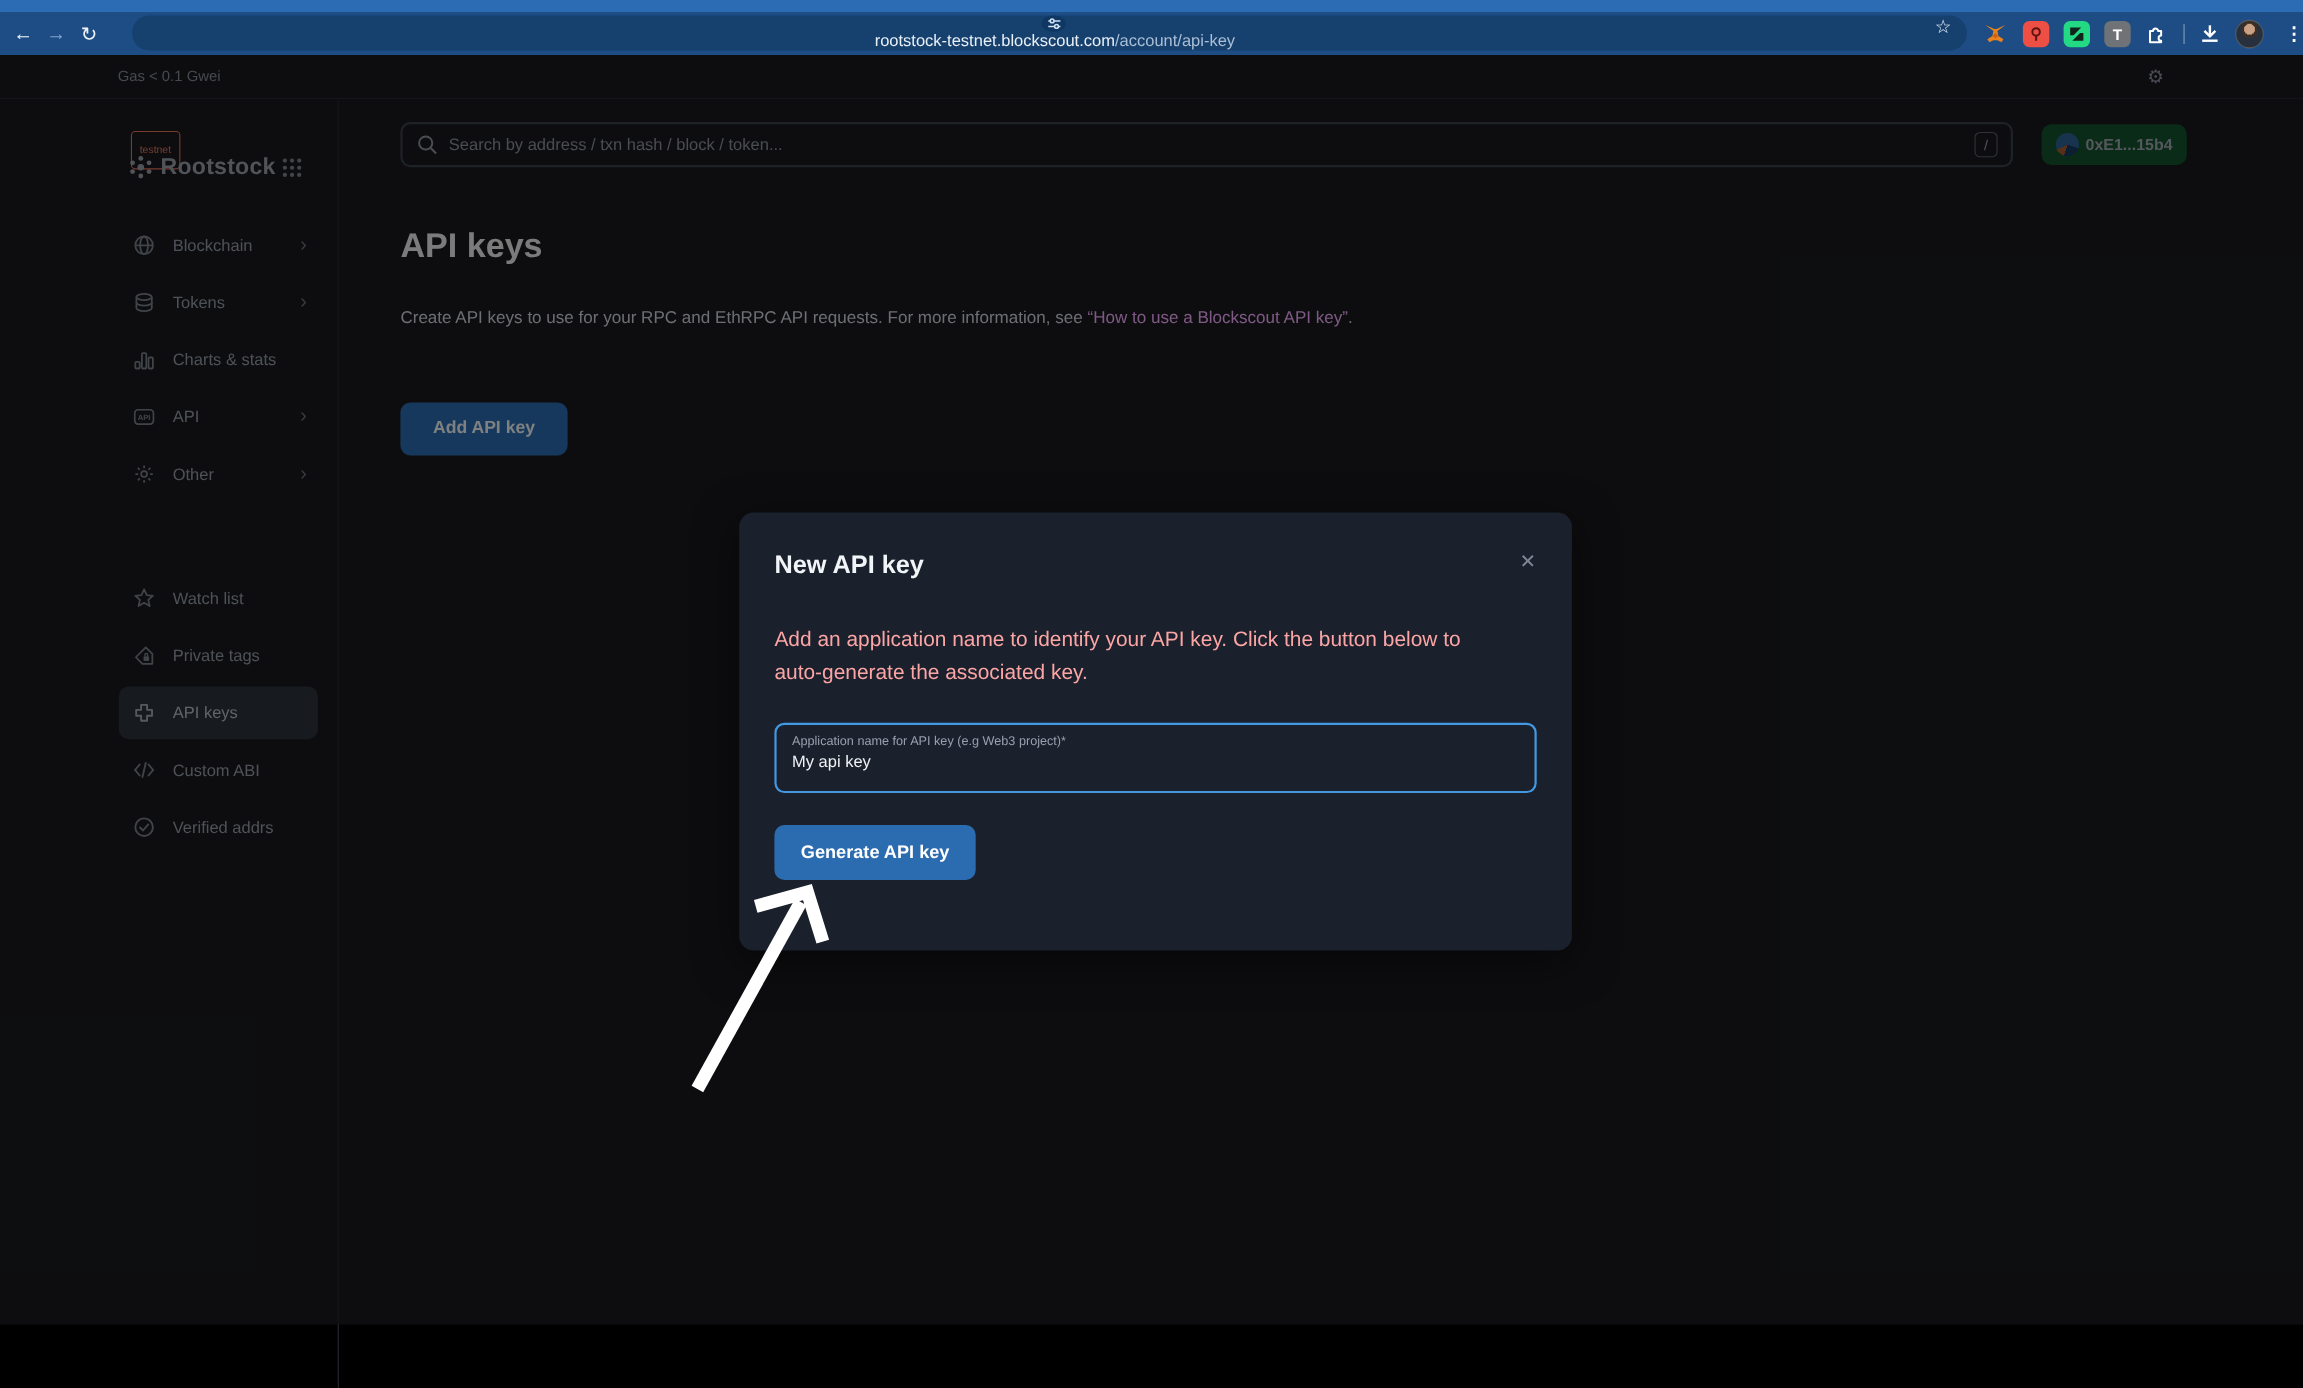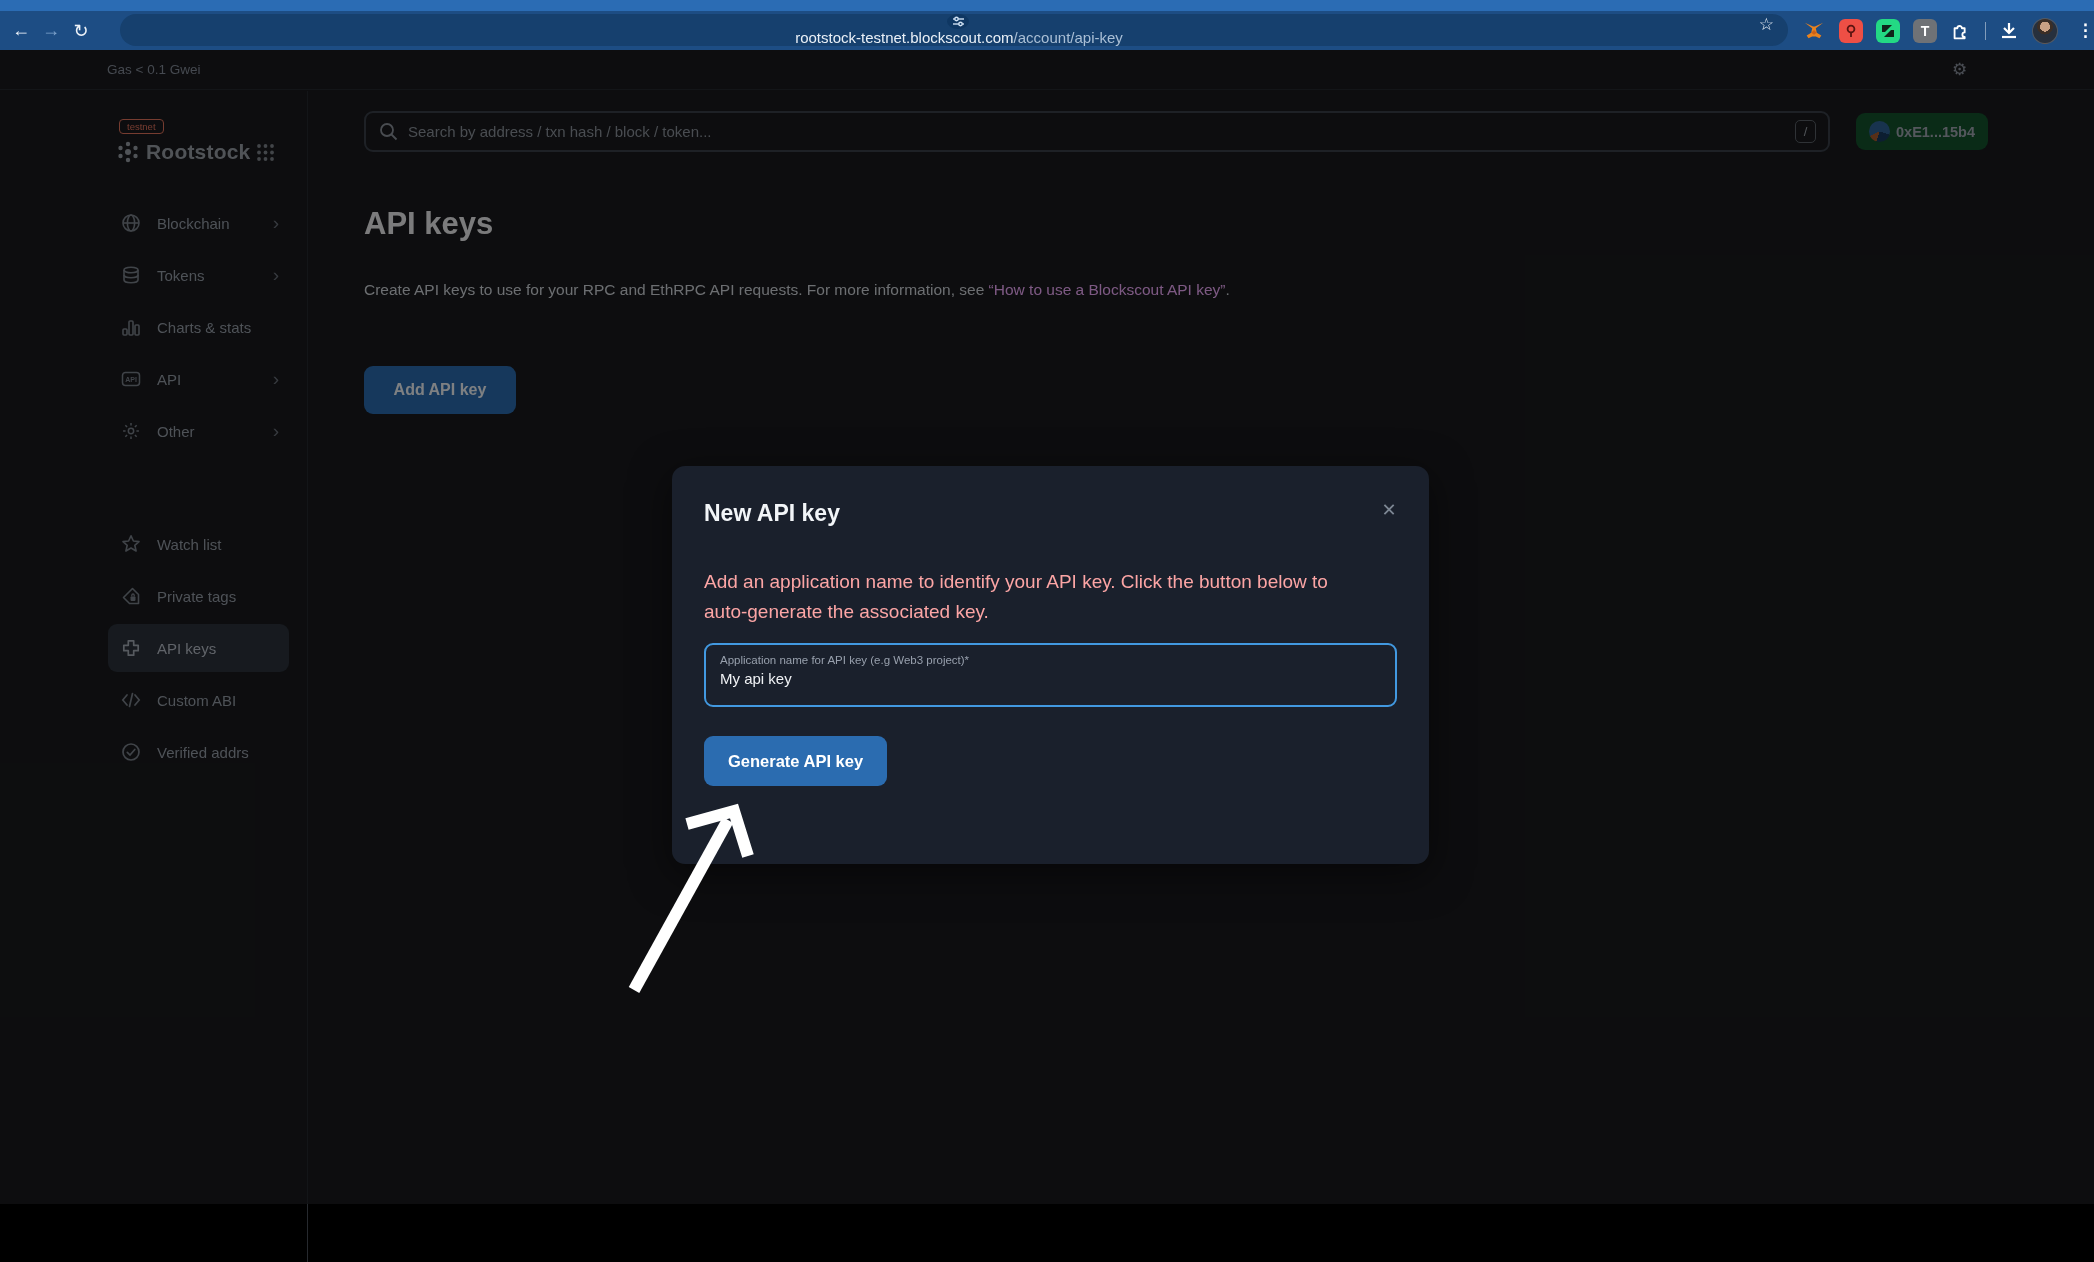--- a/index.html
+++ b/index.html
@@ -34,21 +34,21 @@
 
   
   .page { position:absolute; top:50px; left:0; width:2094px; height:1154px; background:#191a1d; }
   .dim { position:absolute; inset:0; background:rgba(0,0,0,0.48); z-index:10; }
 
   .topstrip { position:absolute; top:0; left:0; width:100%; height:40px; border-bottom:1px solid #26292e; }
   .gas { position:absolute; left:107px; top:0; line-height:40px; font-size:13.5px; color:#858c99; }
   .top-gear { position:absolute; left:1952px; top:0; line-height:40px; font-size:17px; color:#8c93a0; }
 
   .sidebar { position:absolute; top:41px; left:0; width:308px; height:1171px; border-right:1px solid #26292e; }
-  .testnet-badge { position:absolute; left:119px; top:28px; padding:1px 7px; border:1px solid #e2735d;
+  .testnet-badge { position:absolute; left:119px; top:28px; padding:11px 7px; border:1px solid #e2735d;
                    border-radius:4px; color:#e2735d; font-size:9.5px; }
   .logo-row { position:absolute; left:117px; top:49px; display:flex; align-items:center; }
   .logo-mark { color:#9aa0a8; display:flex; }
   .logo-text { margin-left:7px; font-size:21px; font-weight:700; color:#9aa0a8; letter-spacing:.2px; }
   .grid-icon { position:absolute; left:256px; top:52px; color:#7f858c; display:flex; }
 
   .nav { position:absolute; left:108px; top:108px; width:181px; }
   .nav-item { height:48px; margin-bottom:4px; border-radius:9px; display:flex; align-items:center;
               padding:0 10px 0 13px; color:#969da8; }
   .nav-item.active { background:#2c323c; color:#b9bfc9; }
@@ -80,21 +80,21 @@
              background:#2b6cb0; color:#f2f6fa; font-size:16px; font-weight:700;
              font-family:"Liberation Sans",sans-serif; }
 
   
   .modal { position:absolute; left:672px; top:416px; width:757px; height:398px; background:#1a202c;
            border-radius:13px; z-index:20; padding:34px 32px 0 32px; box-shadow:0 10px 40px rgba(0,0,0,.5); }
   .modal-title { font-size:23px; font-weight:600; color:#f2f5f8; }
   .modal-close { position:absolute; right:24px; top:28px; width:32px; height:32px; background:transparent;
                  border:none; color:#7d8794; font-size:18px; font-family:"Liberation Sans",sans-serif; }
   .modal-body { margin-top:40px; width:670px; font-size:19px; line-height:30px; color:#fca5a5; }
-  .field { margin-top:16px; width:693px; height:64px; border:2px solid #4299e1; border-radius:9px;
+  .field { margin-top:30px; width:693px; height:64px; border:2px solid #4299e1; border-radius:9px;
            padding:9px 14px 0 14px; }
   .field-label { font-size:11.5px; color:#98a0ad; }
   .field-input { display:block; width:100%; background:transparent; border:none; outline:none; margin-top:4px;
                  font-size:15px; font-weight:500; color:#f0f2f5; font-family:"Liberation Sans",sans-serif; }
   .generate-btn { margin-top:29px; height:50px; padding:0 24px; border:none; border-radius:9px;
                   background:#2b6cb0; color:#fff; font-size:16.5px; font-weight:700;
                   font-family:"Liberation Sans",sans-serif; }
 
   .arrow-svg { position:absolute; inset:0; z-index:30; pointer-events:none; }
 </style>

